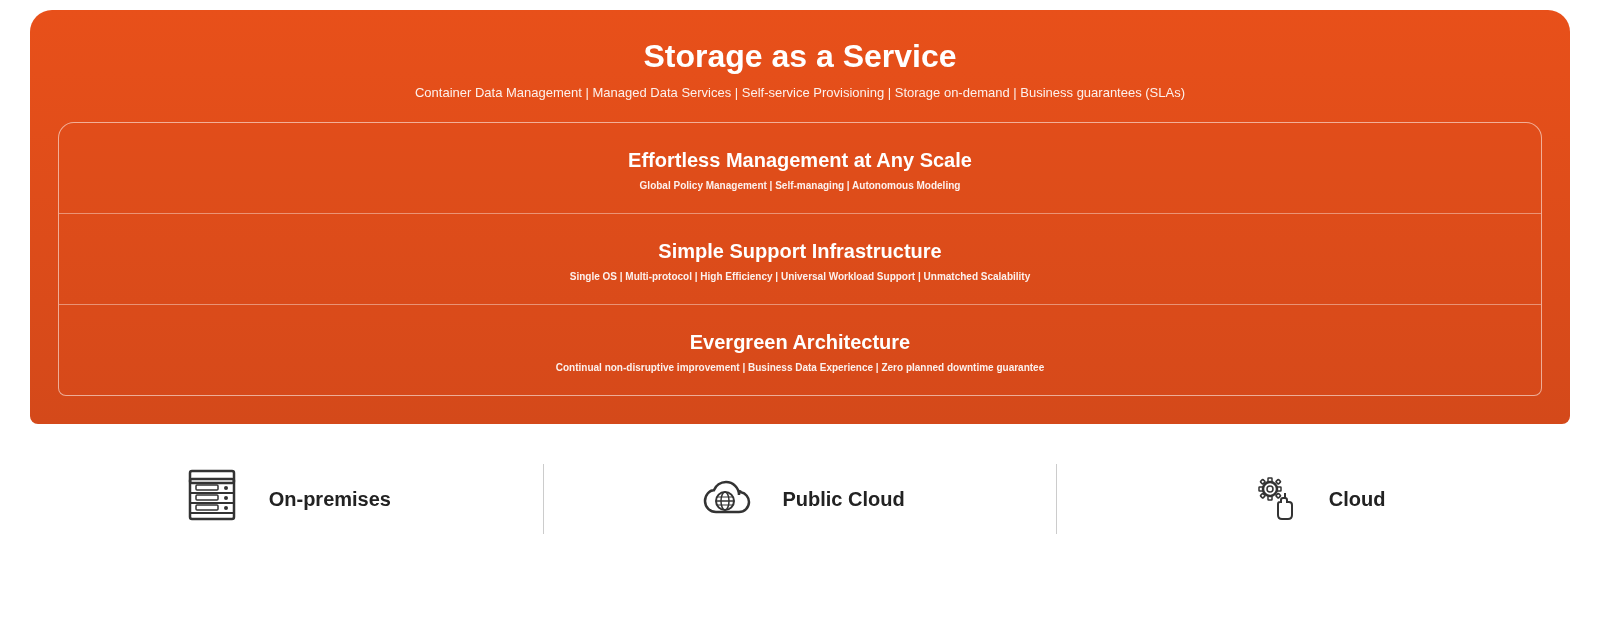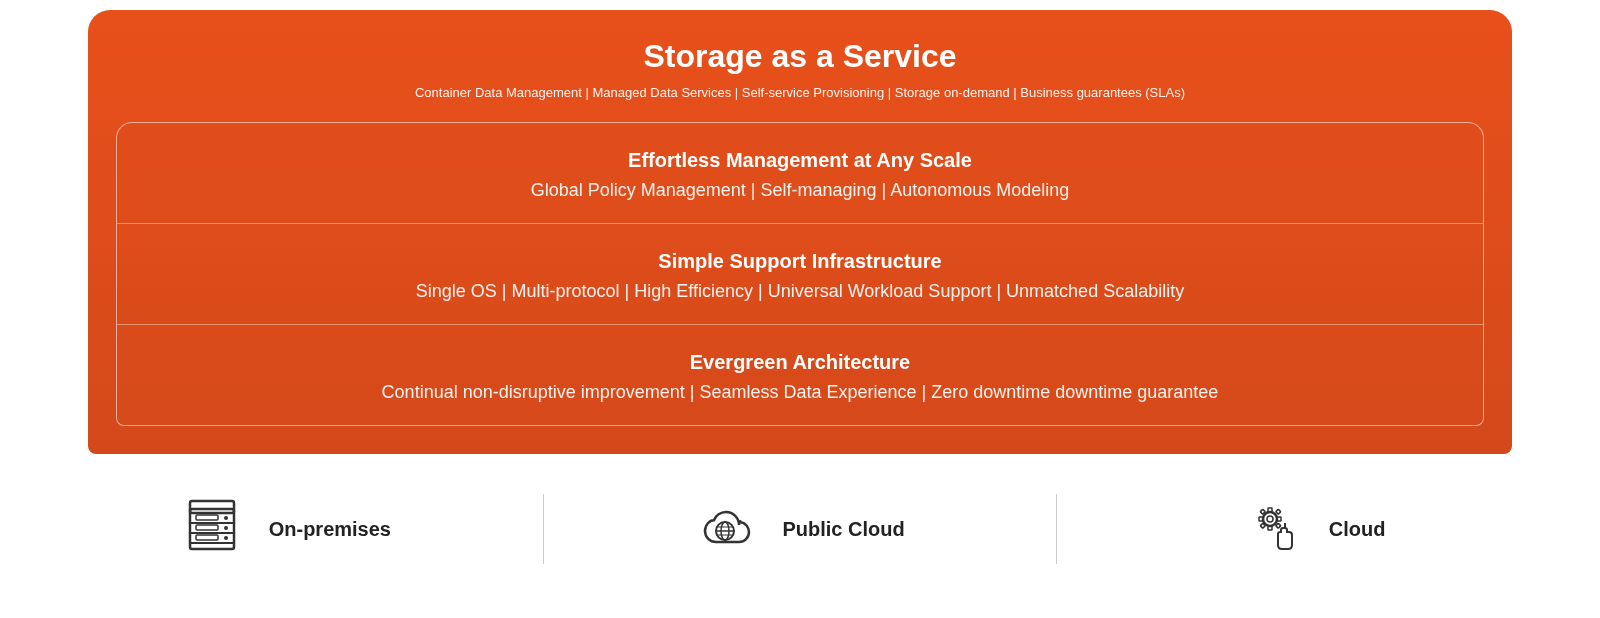--- a/index.html
+++ b/index.html
@@ -4,21 +4,21 @@
   <style>
     * { box-sizing: border-box; margin: 0; padding: 0; }
     body {
       font-family: 'Segoe UI', Arial, sans-serif;
       background: #fff;
       width: 1600px;
       min-height: 618px;
     }
 
     .outer-container {
-      width: 1424px;
+      width: 1540px;
       margin: 10px auto;
       background: linear-gradient(180deg, #e8501a 0%, #d4491a 100%);
       border-radius: 22px 22px 8px 8px;
       padding: 0;
       overflow: hidden;
     }
 
     
     .storage-section {
       padding: 28px 60px 22px 60px;
@@ -58,23 +58,23 @@
     }
 
     .section-title {
       font-size: 20px;
       font-weight: 700;
       color: #fff;
       margin-bottom: 8px;
     }
 
     .section-subtitle {
-      font-size: 18px;
+      font-size: 10px;
       color: rgba(255,255,255,0.92);
-      font-weight: 400;
+      font-weight: 700;
     }
 
     
     .bottom-section {
       display: flex;
       align-items: center;
       justify-content: center;
       padding: 30px 0 20px 0;
       background: #fff;
       width: 1540px;
@@ -123,21 +123,21 @@
       <div class="section-subtitle">Global Policy Management | Self-managing | Autonomous Modeling</div>
     </div>
 
     <div class="section-block">
       <div class="section-title">Simple Support Infrastructure</div>
       <div class="section-subtitle">Single OS | Multi-protocol | High Efficiency | Universal Workload Support | Unmatched Scalability</div>
     </div>
 
     <div class="section-block">
       <div class="section-title">Evergreen Architecture</div>
-      <div class="section-subtitle">Continual non-disruptive improvement | Seamless Data Experience | Zero downtime downtime guarantee</div>
+      <div class="section-subtitle">Continual non-disruptive improvement | Business Data Experience | Zero planned downtime guarantee</div>
     </div>
   </div>
 </div>
 
 <div class="bottom-section">
 
   <div class="bottom-item">
     <span>
       <svg class="icon-svg" viewBox="0 0 60 60" fill="none" xmlns="http://www.w3.org/2000/svg">
 

